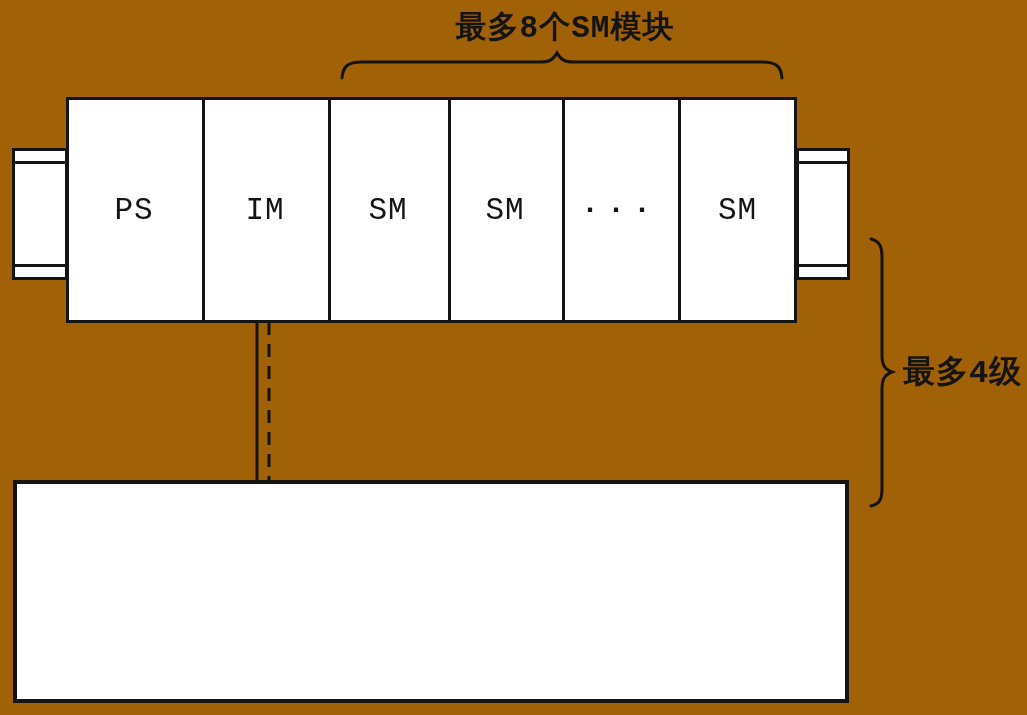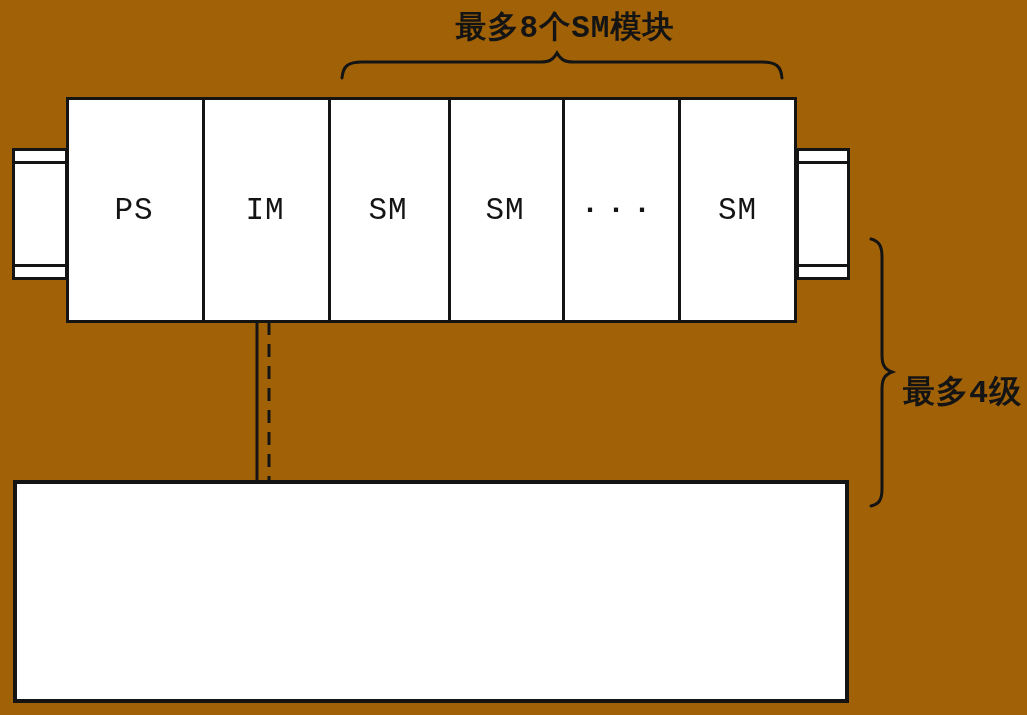--- a/index.html
+++ b/index.html
@@ -37,21 +37,20 @@
     white-space: nowrap;
   }
   .side-label {
     position: absolute;
     left: 903px;
     top: 350px;
     font-size: 32px;
     font-weight: bold;
     letter-spacing: 1px;
     white-space: nowrap;
-    margin-top: 20px;
   }
   .rack {
     position: absolute;
     left: 66px;
     top: 97px;
     width: 731px;
     height: 226px;
     border: 3px solid #141414;
     box-sizing: border-box;
     background: #ffffff;

